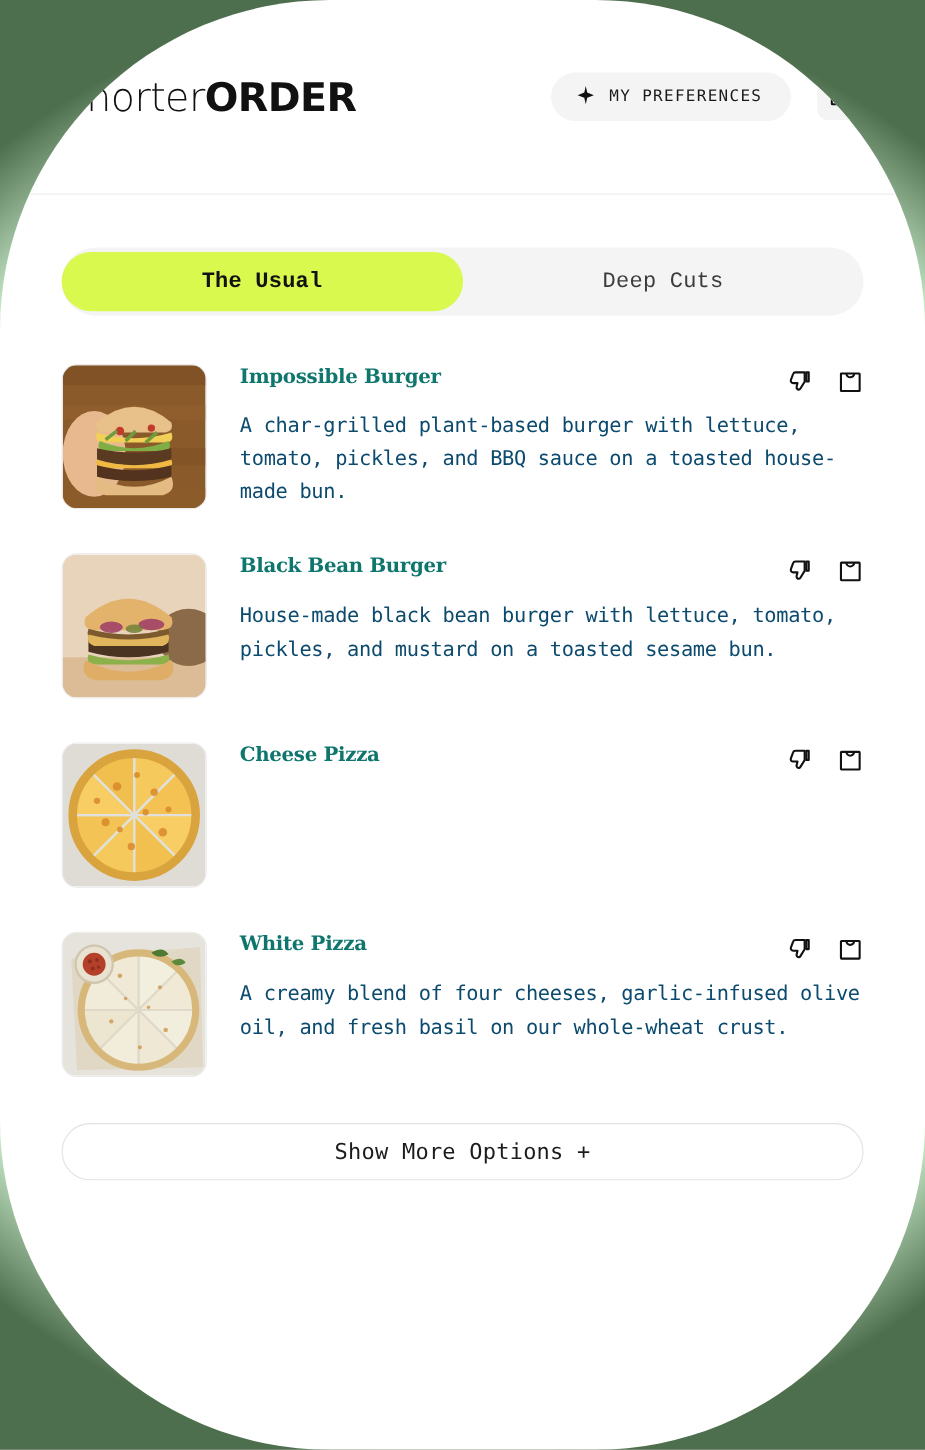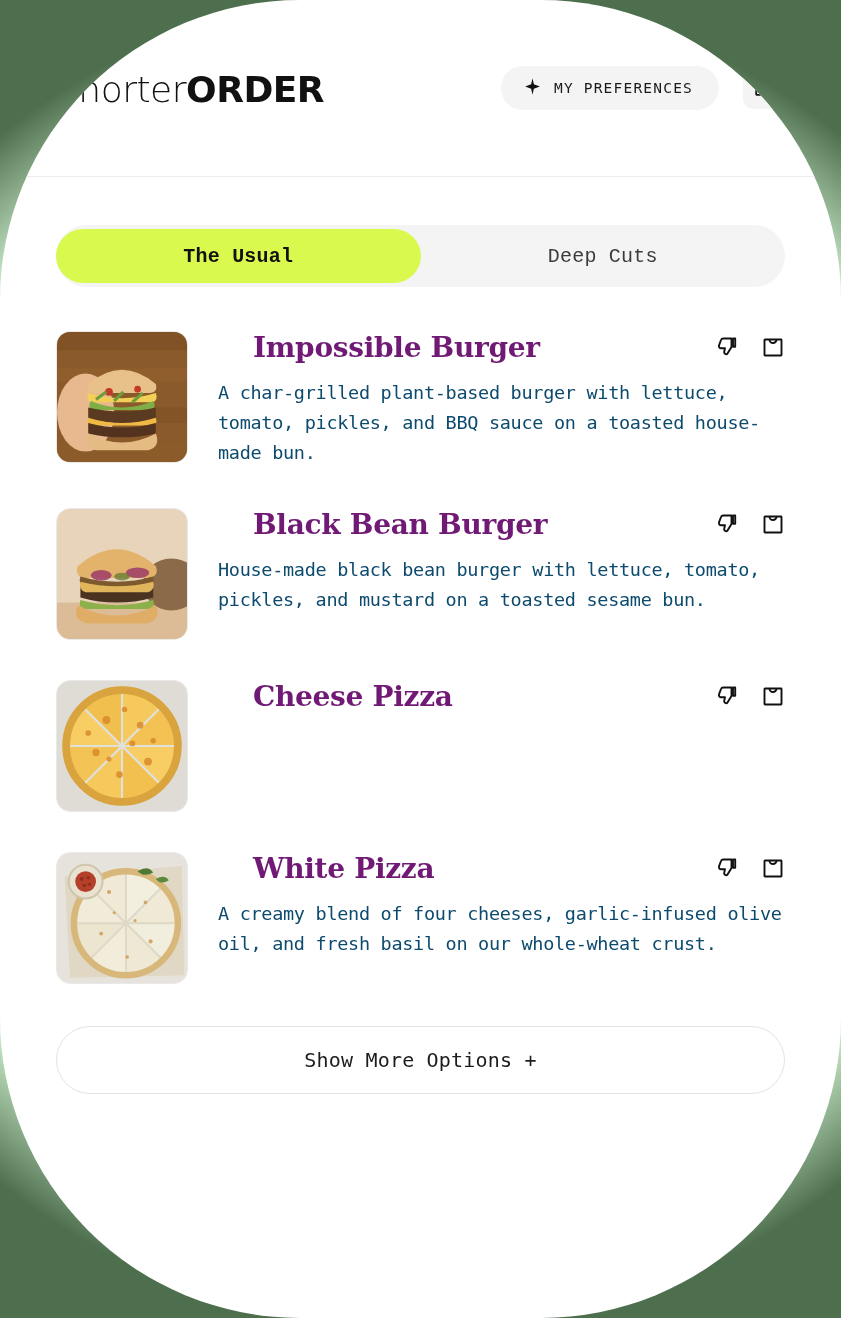--- a/index.html
+++ b/index.html
@@ -174,26 +174,25 @@
   .item-body { flex: 1; padding-top: 2px; }
 
   .item-head {
     display: flex;
     align-items: flex-start;
     justify-content: space-between;
     gap: 16px;
   }
   .item-title {
     font-family: "DejaVu Serif", serif;
-    font-size: 28px;
+    font-size: 18px;
     font-weight: 700;
-    color: #701a75;
+    color: #0f766e;
     letter-spacing: -0.3px;
     line-height: 1.1;
-    margin-left: 35px;
   }
   .item-icons {
     display: flex;
     align-items: center;
     gap: 22px;
     padding-top: 2px;
   }
   .icon-btn {
     background: none;
     border: none;
@@ -209,21 +208,21 @@
     font-size: 18.5px;
     color: #0c4a6e;
     line-height: 1.63;
     letter-spacing: -0.3px;
   }
 
   
   .show-more-wrap { padding: 22px 56px 0 56px; }
   .show-more {
     width: 100%;
-    height: 68px;
+    height: 52px;
     background: #ffffff;
     border: 1px solid #e2e2e2;
     border-radius: 999px;
     font-family: "DejaVu Sans Mono", monospace;
     font-size: 20px;
     color: #1c1c1c;
     cursor: pointer;
     letter-spacing: 0.2px;
   }
 </style>

